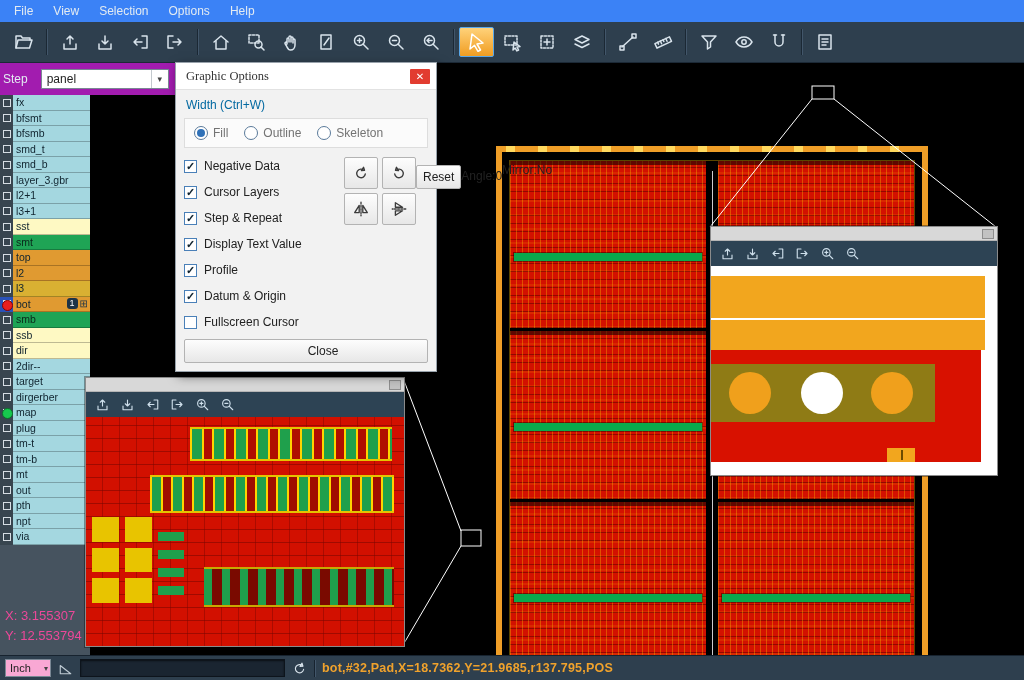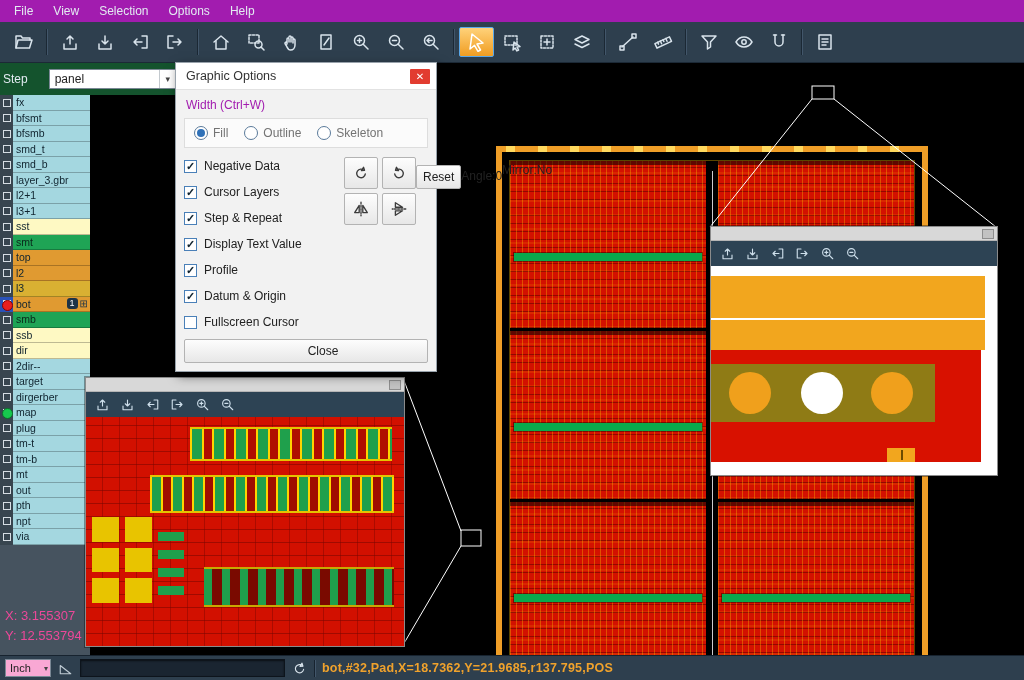--- a/index.html
+++ b/index.html
@@ -1,38 +1,38 @@
 <!DOCTYPE html>
 <html><head>
 <meta charset="utf-8">
 <style>
   html,body{margin:0;padding:0;background:#000;}
   .screen{position:relative;width:1024px;height:680px;overflow:hidden;
     font-family:"Liberation Sans",sans-serif;background:#000;user-select:none;}
 
   
-  .menubar{position:absolute;top:0;left:0;right:0;height:22px;background:#a21caf;
+  .menubar{position:absolute;top:0;left:0;right:0;height:22px;background:#3b82f6;
     display:flex;align-items:center;padding-left:4px;z-index:3;}
   .menu-item{color:#e3ebf2;font-size:12px;padding:0 10px;line-height:22px;cursor:default;}
 
   
   .toolbar{position:absolute;top:22px;left:0;right:0;height:40px;background:#2e3f4e;
     display:flex;align-items:center;padding:0 6px;z-index:3;border-bottom:1px solid #1c2936;}
   .ticon{width:35px;height:30px;display:flex;align-items:center;justify-content:center;border-radius:2px;}
   .ticon.active{background:linear-gradient(#ffd27a,#f09d22);border:1px solid #59a7e8;box-sizing:border-box;}
   .tsep{width:1px;height:26px;background:#1b2834;box-shadow:1px 0 0 #42566a;margin:0 5px;}
   .ic{width:20px;height:20px;color:#d9e4ec;display:block;}
   .ic *{stroke:currentColor;fill:none;stroke-width:1.5;stroke-linecap:round;stroke-linejoin:round;}
   .ic.sm{width:15px;height:15px;}
   .ticon.active .ic{color:#fff;}
 
   
   .sidebar{position:absolute;top:62px;left:0;width:90px;bottom:25px;background:#46535f;z-index:1;}
-  .stepbar{position:absolute;top:62px;left:0;width:175px;height:33px;background:#14532d;
-    display:flex;align-items:center;gap:21px;padding-left:3px;z-index:2;}
+  .stepbar{position:absolute;top:62px;left:0;width:175px;height:33px;background:#a21caf;
+    display:flex;align-items:center;gap:13px;padding-left:3px;z-index:2;}
   .steplabel{color:#e3ebf2;font-size:12px;}
   .stepcombo{width:128px;height:20px;background:#fff;border:1px solid #7a8794;display:flex;
     align-items:center;font-size:12px;color:#222;padding-left:5px;box-sizing:border-box;}
   .comboarrow{margin-left:auto;width:16px;height:100%;border-left:1px solid #c3c9ce;display:flex;
     align-items:center;justify-content:center;color:#444;font-size:9px;}
   .layers{position:absolute;top:95px;left:0;width:90px;z-index:2;}
   .layer-row{height:15.5px;display:flex;}
   .chk{width:13px;background:#38454f;display:flex;align-items:center;justify-content:center;position:relative;flex:none;}
   .chk.sel{background:#2a52b8;}
   .cb{width:8px;height:8px;border:1px solid #d6dde3;box-sizing:border-box;}
@@ -114,25 +114,25 @@
   .circ.c1{left:18px;background:#f0a01c;}
   .circ.c2{left:90px;background:#ffffff;}
   .circ.c3{left:160px;background:#f0a01c;}
   .m2-chip{position:absolute;top:98px;left:176px;width:28px;height:14px;background:#f2a61e;}
   .m2-chip::after{content:"";position:absolute;left:50%;top:2px;bottom:2px;width:2px;background:#6b4b00;}
 
   
   .dialog{position:absolute;left:175px;top:62px;width:260px;height:308px;background:#f2f2f2;
     border:1px solid #98a2ab;box-shadow:3px 4px 10px rgba(0,0,0,.55);z-index:8;display:flex;flex-direction:column;}
   .dtitle{height:26px;background:#fff;display:flex;align-items:center;padding-left:10px;
-    font-size:12.5px;color:#333;flex:none;border-bottom:1px solid #e2e2e2;}
+    font-size:12.5px;color:#333;flex:none;border-bottom:1px solid #e2e2e2;font-family:Liberation Serif, serif;}
   .dclose{margin-left:auto;margin-right:6px;width:20px;height:15px;background:#e23c30;color:#fff;
     font-size:10px;line-height:15px;text-align:center;border-radius:1px;cursor:default;}
   .dbody{flex:1;display:flex;flex-direction:column;padding:6px 8px 8px;box-sizing:border-box;}
-  .dwidth{font-size:12px;color:#a21caf;margin:2px 0 6px 2px;}
+  .dwidth{font-size:12px;color:#0369a1;margin:2px 0 6px 2px;}
   .radio-box{background:#fbfbfb;border:1px solid #ddd;display:flex;align-items:center;gap:16px;
     padding:7px 9px;flex:none;}
   .radio{display:flex;align-items:center;gap:5px;font-size:12px;color:#737373;}
   .rc{width:12px;height:12px;border:1px solid #5a7a9a;border-radius:50%;background:#fff;position:relative;flex:none;}
   .rdot{position:absolute;inset:2px;background:#2f71b8;border-radius:50%;}
   .dmain{display:flex;margin-top:9px;flex:1;}
   .checks{flex:1;display:flex;flex-direction:column;gap:8px;}
   .chkrow{display:flex;align-items:center;gap:7px;font-size:12px;color:#222;height:18px;}
   .cbox{width:13px;height:13px;border:1px solid #4a80b8;background:#fff;display:flex;align-items:center;
     justify-content:center;box-sizing:border-box;flex:none;}

